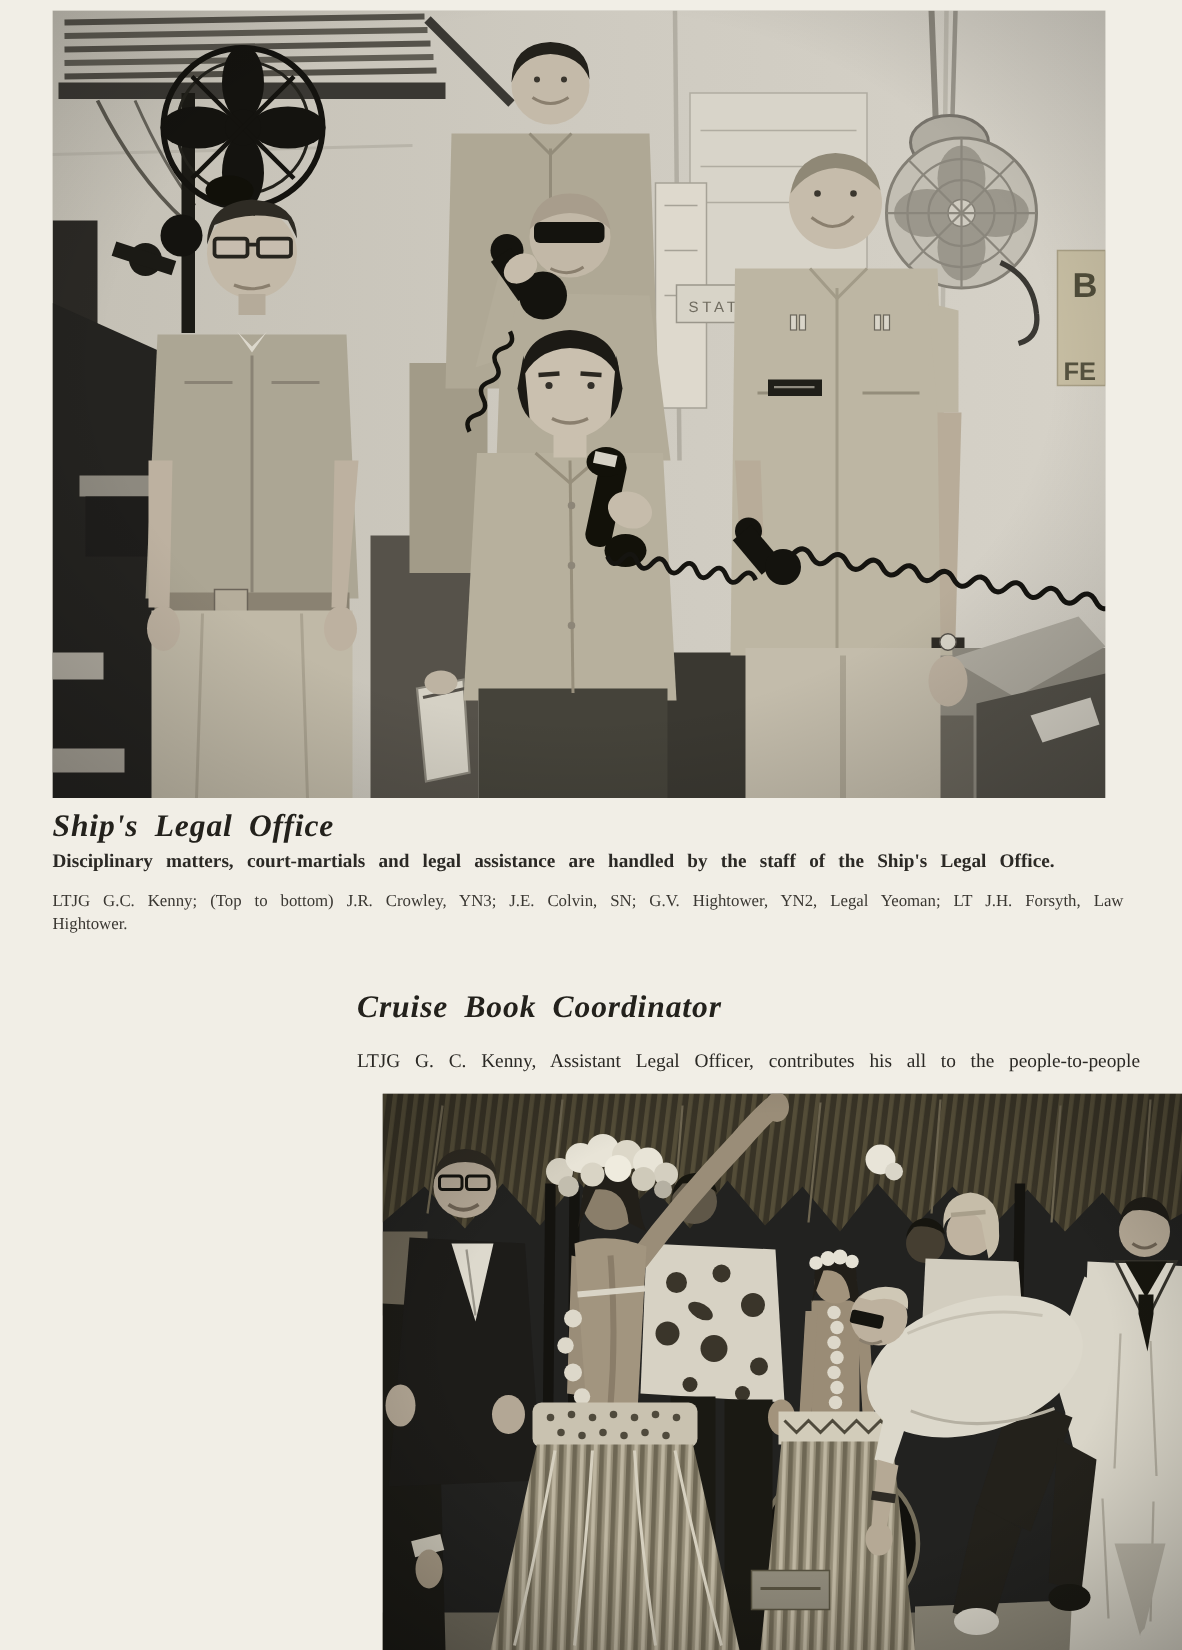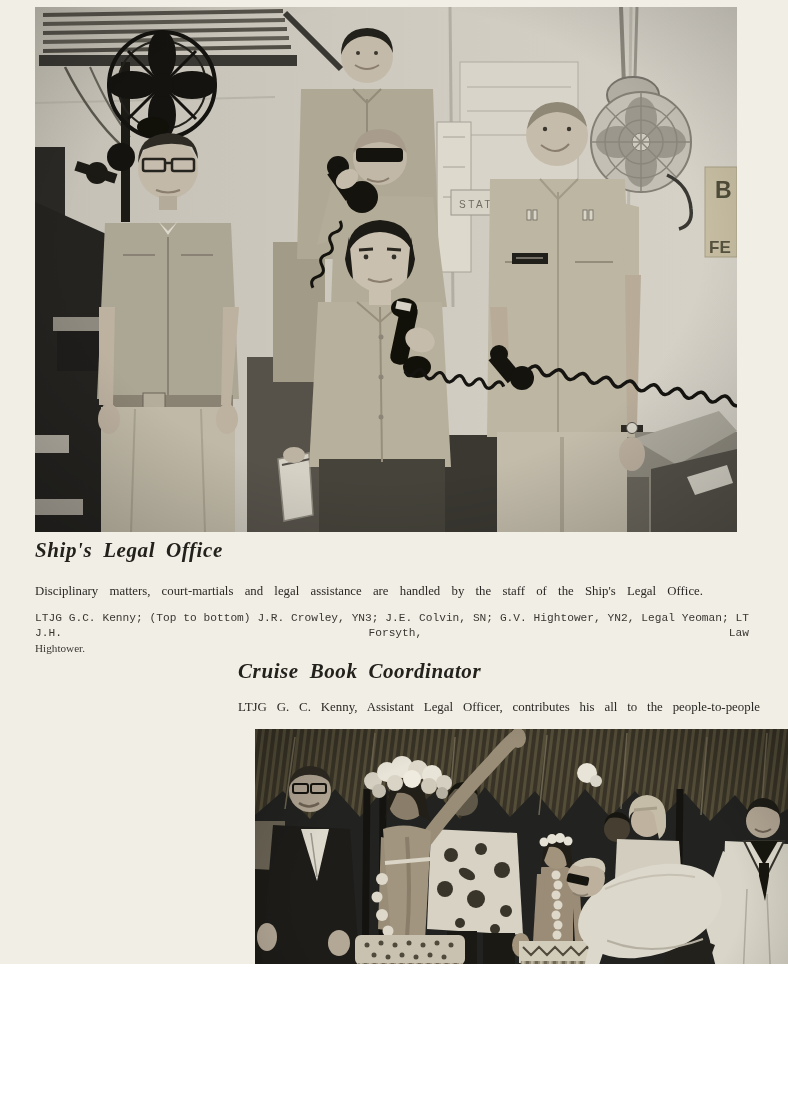--- a/index.html
+++ b/index.html
@@ -1,18 +1,18 @@
 <!DOCTYPE html>
 <html><head>
 <meta charset="utf-8">
 <style>
   html,body{margin:0;padding:0;}
   .page{
     position:relative;
-    width:788px;height:964px;
+    width:788px;height:1100px;
     background:#f1eee6;
     overflow:hidden;
     font-family:"Liberation Serif","DejaVu Serif",serif;
     color:#26241f;
   }
   .photo{position:absolute;overflow:hidden;background:#c9c5bb;}
   .photo svg{display:block;}
   #photo-legal{left:35px;top:7px;width:702px;height:525px;}
   #photo-luau{left:255px;top:729px;width:533px;height:371px;}
 
@@ -26,25 +26,25 @@
     letter-spacing:0.6px;word-spacing:5px;
     color:#23211c;margin:0;
   }
   .bodyline{
     font-size:12.8px;line-height:17px;
     color:#2b2925;
     text-align:justify;text-align-last:justify;
     -moz-text-align-last:justify;
     margin:0;
   }
-  #legal-desc{width:668px;margin-top:21px;}
+  #legal-desc{width:668px;margin-top:4px;font-weight:bold;}
   .smallcap{
     font-size:11.2px;line-height:15px;color:#3a3732;margin:0;
   }
-  .smallcap.justified{text-align:justify;text-align-last:justify;width:714px;font-family:Liberation Mono, monospace;}
+  .smallcap.justified{text-align:justify;text-align-last:justify;width:714px;}
   #legal-names{margin-top:11px;}
   .cruise-line{width:522px;font-size:12.9px;line-height:18.5px;}
   #cruise-l1{margin-top:15px;}
 </style>
 </head>
 <body>
 
 <div class="page">
 
   <div class="photo" id="photo-legal" role="img" aria-label="Five Ship's Legal Office staff members in khaki uniforms posing with telephone handsets and coiled cords in the ship's office, wall fans behind them">

